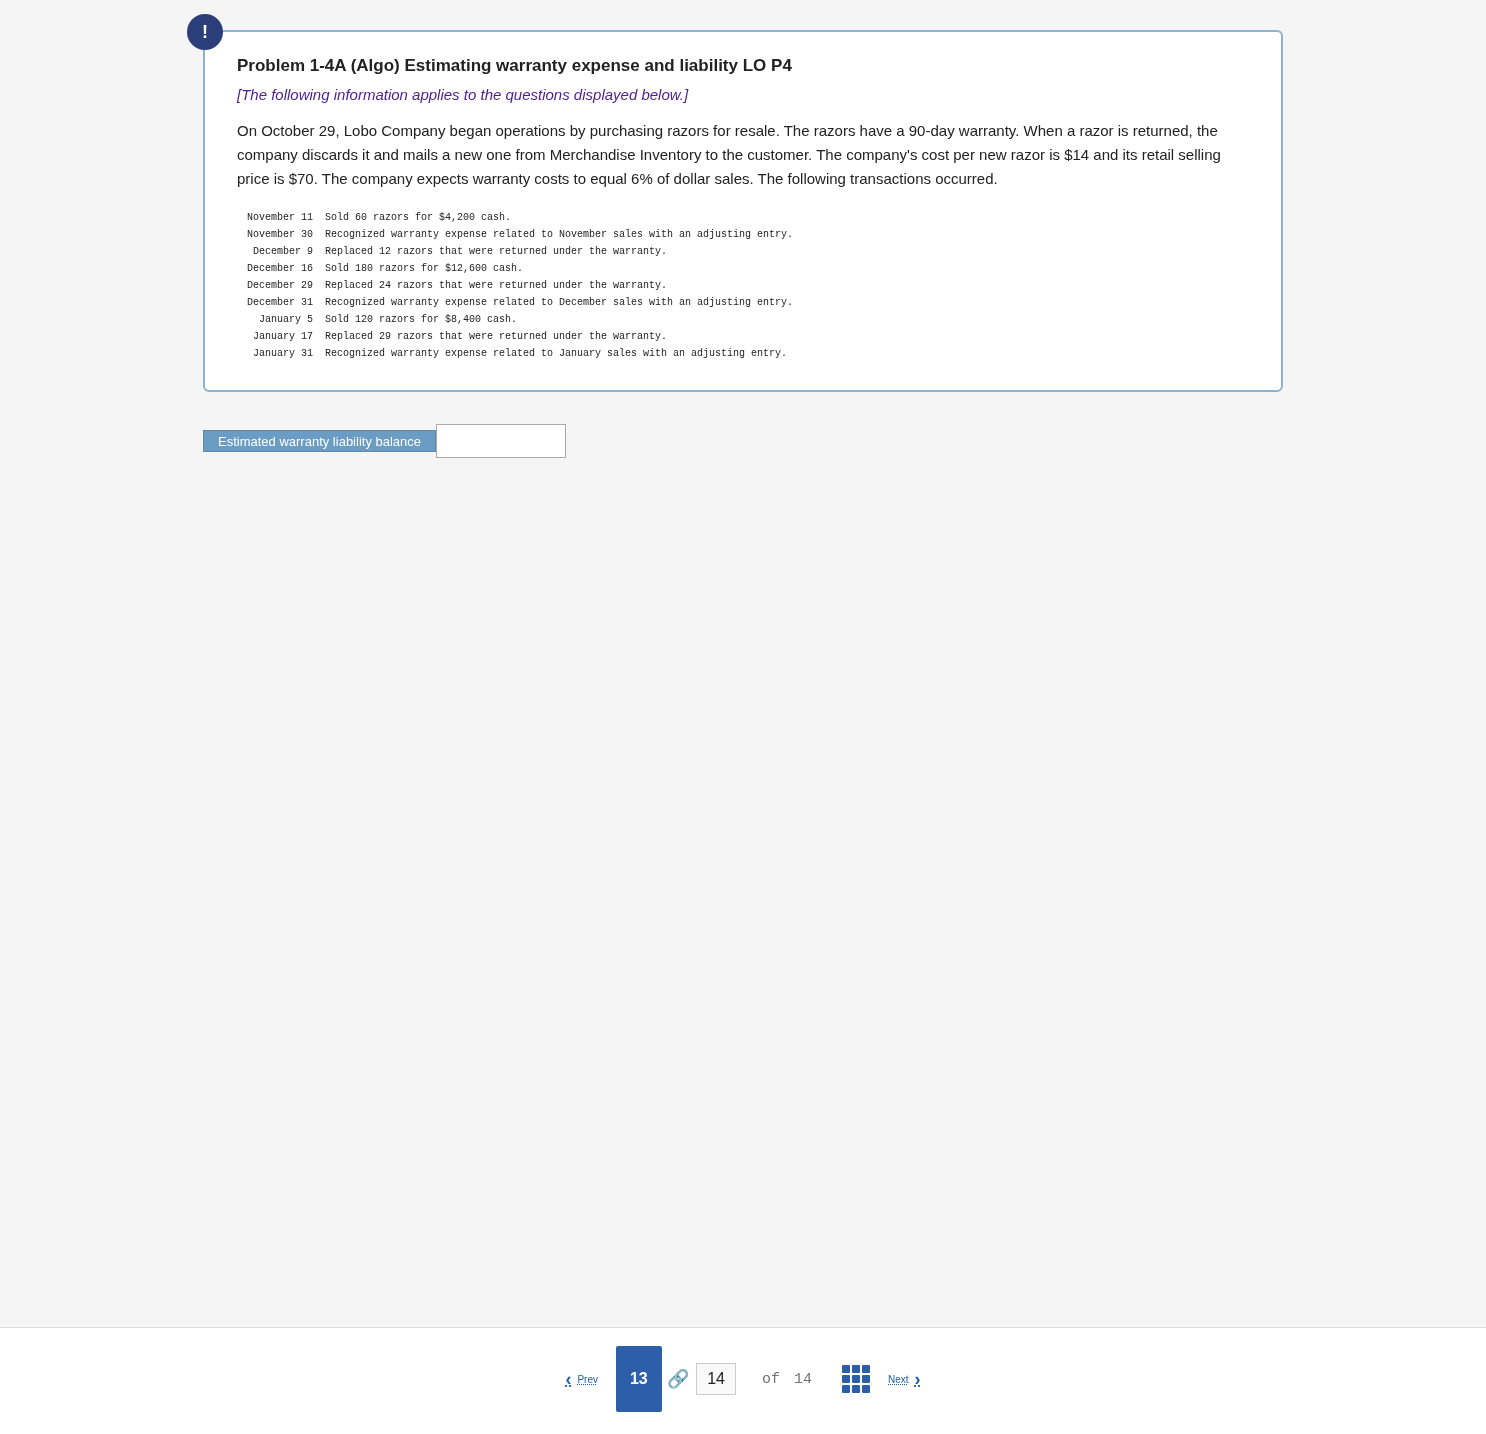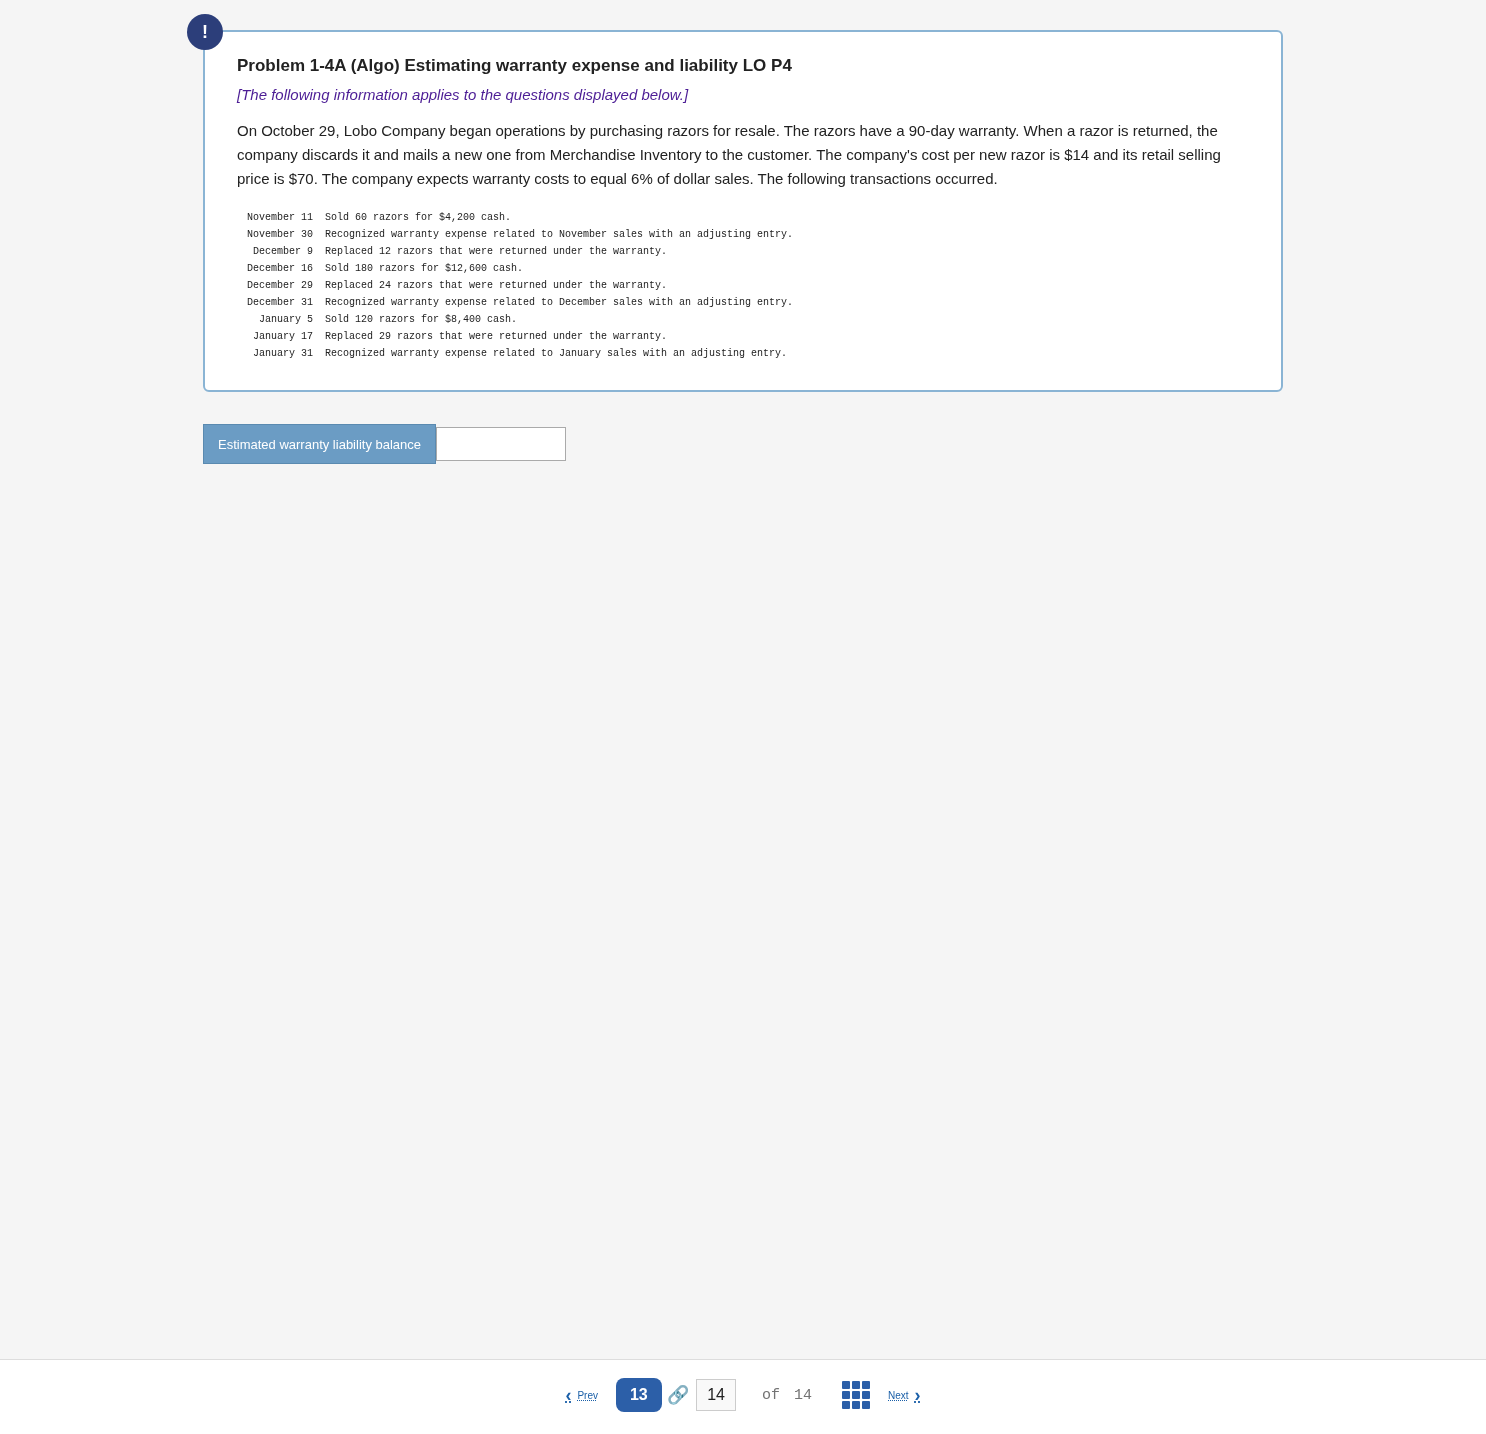--- a/index.html
+++ b/index.html
@@ -91,21 +91,21 @@
       gap: 0;
       margin-bottom: 20px;
     }
     .answer-label {
       background: #6b9cc4;
       color: #fff;
       font-size: 13px;
       padding: 7px 14px;
       border: 1px solid #5a8ab0;
       min-width: 220px;
-      height: 40px;
+      height: 22px;
       display: flex;
       align-items: center;
     }
     .answer-input {
       border: 1px solid #aaa;
       height: 34px;
       width: 130px;
       padding: 4px 8px;
       font-size: 14px;
       outline: none;
@@ -138,22 +138,22 @@
     .page-box {
       display: flex;
       align-items: center;
       gap: 0;
     }
     .page-current {
       background: #2c5fa8;
       color: #fff;
       font-weight: bold;
       font-size: 16px;
-      padding: 8px 14px;
-      border-radius: 8px;
+      padding: 24px 14px;
+      border-radius: 2px;
     }
     .page-next-num {
       color: #222;
       font-size: 16px;
       padding: 6px 10px;
       border: 1px solid #ccc;
       background: #f9f9f9;
     }
     .page-of {
       font-size: 15px;

